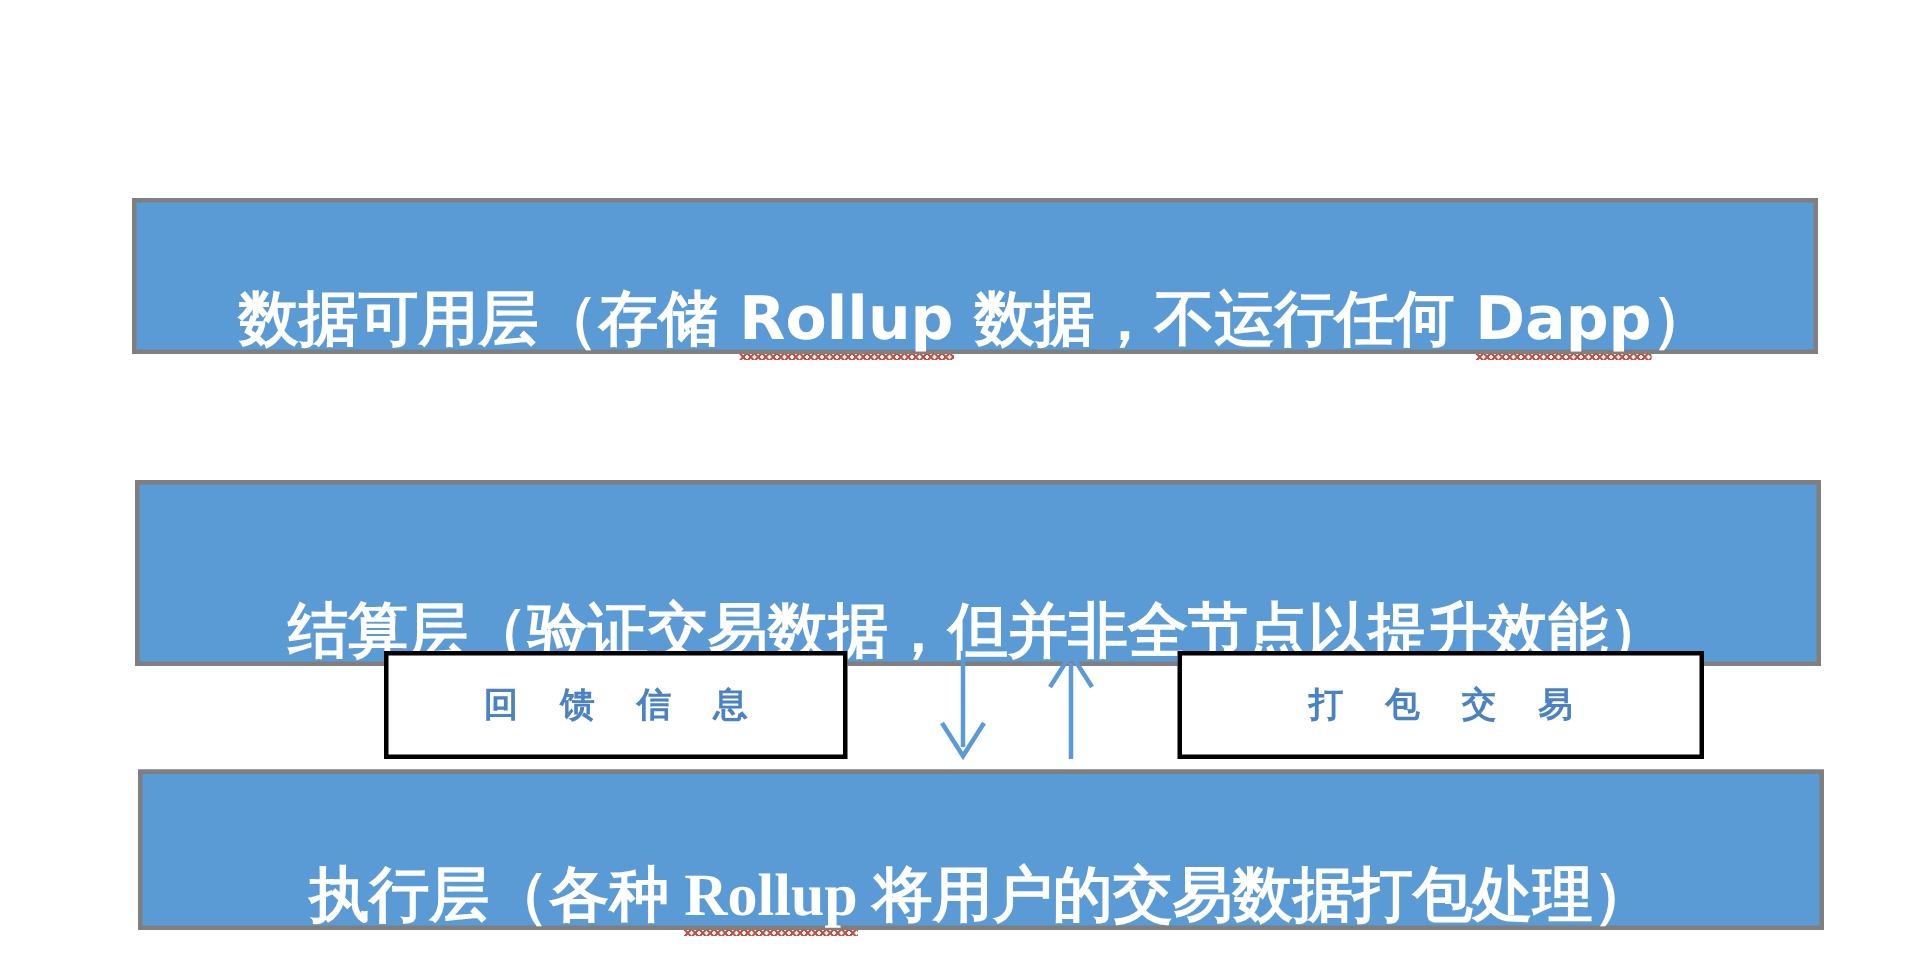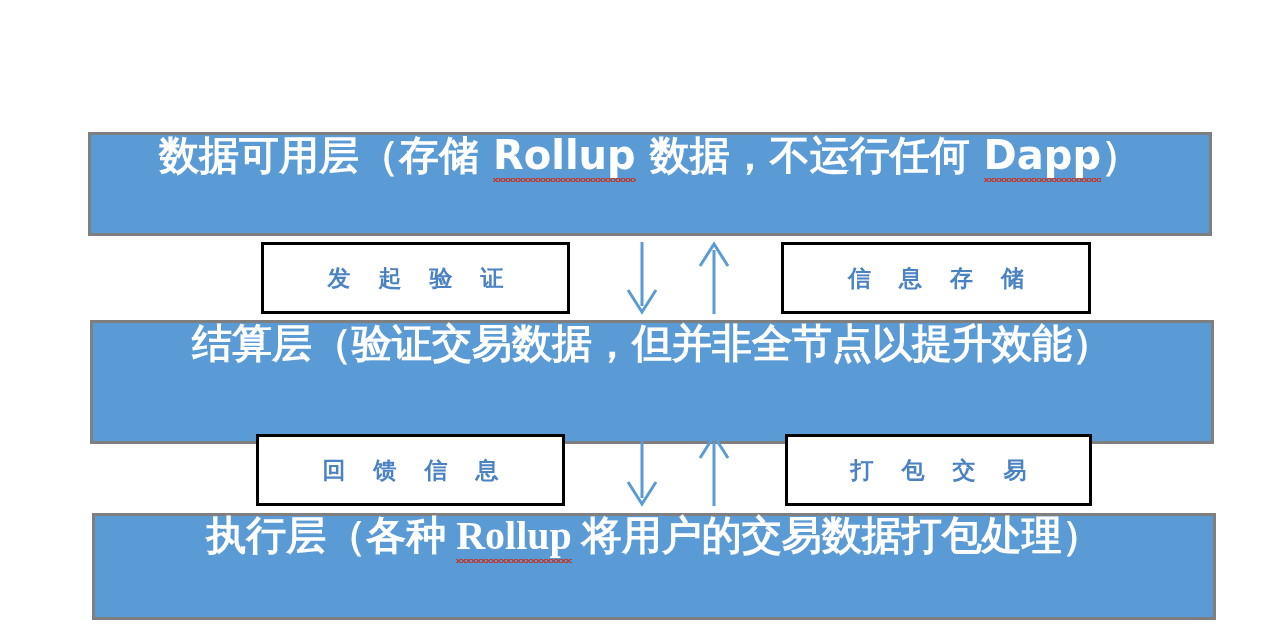--- a/index.html
+++ b/index.html
@@ -51,21 +51,21 @@
     vertical-align: -12px;
   }
 
   
   .layer-box {
     position: absolute;
     background: #5b9bd5;
     border: 3px solid #7f7f7f;
     box-sizing: border-box;
     display: flex;
-    align-items: flex-start;
+    align-items: flex-end;
     justify-content: center;
   }
   .layer-label {
     color: #ffffff;
     font-size: 40px;
     font-weight: bold;
     line-height: 1;
     white-space: nowrap;
     letter-spacing: 0px;
     position: relative;
@@ -119,58 +119,39 @@
     font-weight: bold;
     letter-spacing: 10px;
     text-indent: 10px;
     white-space: nowrap;
     line-height: 1;
   }
 
   #connector-row-1 .tag-left  { left: 261px; width: 309px; }
   #connector-row-1 .tag-right { left: 781px; width: 310px; }
   #connector-row-2 .tag-left  { left: 256px; width: 309px; }
-  #connector-row-2 .tag-right { left: 785px; width: 307px; }
+  #connector-row-2 .tag-right { left: 785px; width: 351px; }
 
   .arrow-svg {
     position: absolute;
     top: -2px;
   }
   .arrow-down { left: 622px; }
   .arrow-up   { left: 694px; }
 </style>
 </head>
 <body>
 
 <div id="canvas">
 
 
   <div class="layer-box" id="layer-box-1">
     <span class="layer-label">数据可用层（存储 <span class="squiggle">Rollup</span> 数据，不运行任何 <span class="squiggle">Dapp</span>）</span>
   </div>
 
-  <div class="connector-row" id="connector-row-1">
-    <div class="tag-box tag-left">
-      <span class="tag-label">发 起 验 证</span>
-    </div>
-
-    <svg class="arrow-svg arrow-down" width="40" height="76" viewBox="0 0 40 76">
-      <line x1="20" y1="2" x2="20" y2="66" stroke="#5b9bd5" stroke-width="3"></line>
-      <polyline points="6,50 20,72 34,50" fill="none" stroke="#5b9bd5" stroke-width="3"></polyline>
-    </svg>
-
-    <svg class="arrow-svg arrow-up" width="40" height="76" viewBox="0 0 40 76">
-      <line x1="20" y1="74" x2="20" y2="10" stroke="#5b9bd5" stroke-width="3"></line>
-      <polyline points="6,26 20,4 34,26" fill="none" stroke="#5b9bd5" stroke-width="3"></polyline>
-    </svg>
-
-    <div class="tag-box tag-right">
-      <span class="tag-label">信 息 存 储</span>
-    </div>
-  </div>
 
   <div class="layer-box" id="layer-box-2">
     <span class="layer-label">结算层（验证交易数据，但并非全节点以提升效能）</span>
   </div>
 
   <div class="connector-row" id="connector-row-2">
     <div class="tag-box tag-left">
       <span class="tag-label">回 馈 信 息</span>
     </div>
 

